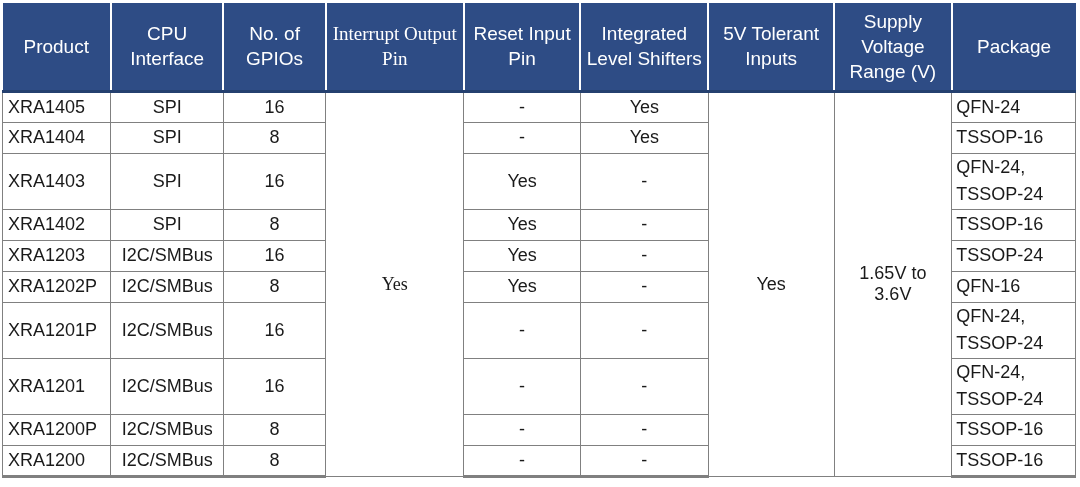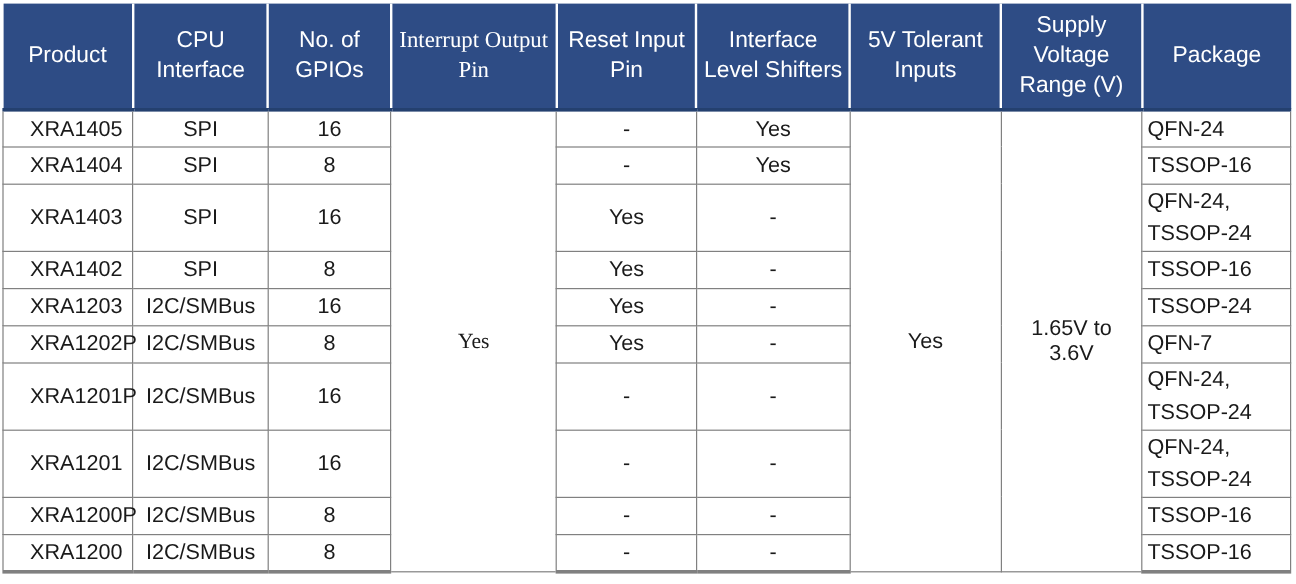--- a/index.html
+++ b/index.html
@@ -57,21 +57,21 @@
     border:1px solid var(--body-border);
     font-size:18px;
     color:var(--body-text);
     text-align:center;
     vertical-align:middle;
     height:31px;
     padding:0 4px;
     background:#fff;
   }
   tbody tr.tall td{height:56px;}
-  tbody td.col-product{text-align:left;padding-left:22px;}
+  tbody td.col-product{text-align:left;padding-left:5px;}
   tbody td.col-package{
     text-align:left;
     padding-left:4px;
     white-space:pre-line;
     line-height:1.5;
     margin-top:24px;
   }
   tbody tr:last-child td{border-bottom:3px solid var(--body-border);}
 </style>
 </head>
@@ -79,21 +79,21 @@
 
 <div class="page">
   <table class="product-table">
     <thead>
       <tr id="header-row">
           <th class="col-product">Product</th>
           <th class="col-cpu_interface">CPU Interface</th>
           <th class="col-gpios">No. of GPIOs</th>
           <th class="col-interrupt">Interrupt Output Pin</th>
           <th class="col-reset">Reset Input Pin</th>
-          <th class="col-shifters">Interface Level Shifters</th>
+          <th class="col-shifters">Integrated Level Shifters</th>
           <th class="col-tolerant">5V Tolerant Inputs</th>
           <th class="col-supply">Supply Voltage Range (V)</th>
           <th class="col-package">Package</th>
         </tr>
     </thead>
     <tbody id="body-rows">
         <tr>
           <td class="col-product">XRA1405</td>
           <td class="col-cpu_interface">SPI</td>
           <td class="col-gpios">16</td>
@@ -136,21 +136,21 @@
           <td class="col-reset">Yes</td>
           <td class="col-shifters">-</td>
           <td class="col-package">TSSOP-24</td>
         </tr>
         <tr>
           <td class="col-product">XRA1202P</td>
           <td class="col-cpu_interface">I2C/SMBus</td>
           <td class="col-gpios">8</td>
           <td class="col-reset">Yes</td>
           <td class="col-shifters">-</td>
-          <td class="col-package">QFN-7</td>
+          <td class="col-package">QFN-16</td>
         </tr>
         <tr class="tall">
           <td class="col-product">XRA1201P</td>
           <td class="col-cpu_interface">I2C/SMBus</td>
           <td class="col-gpios">16</td>
           <td class="col-reset">-</td>
           <td class="col-shifters">-</td>
           <td class="col-package">QFN-24,
 TSSOP-24</td>
         </tr>

